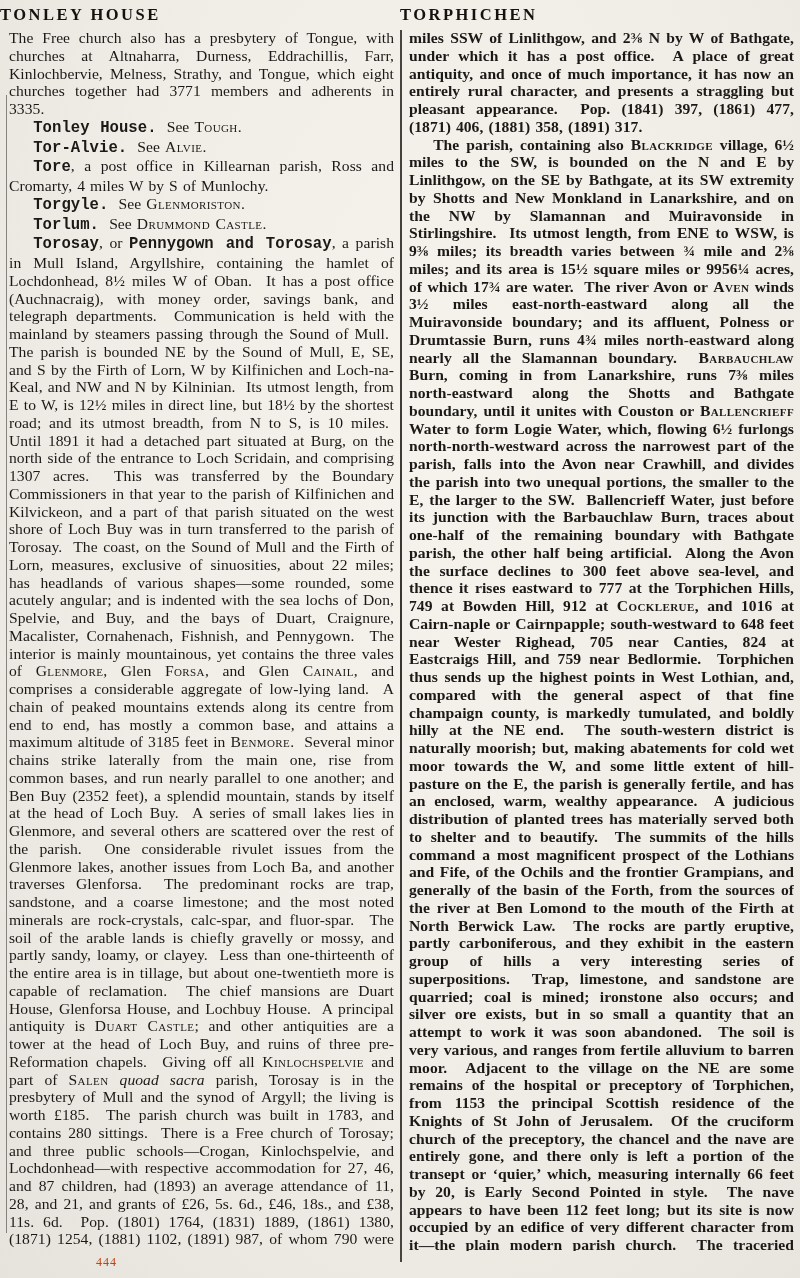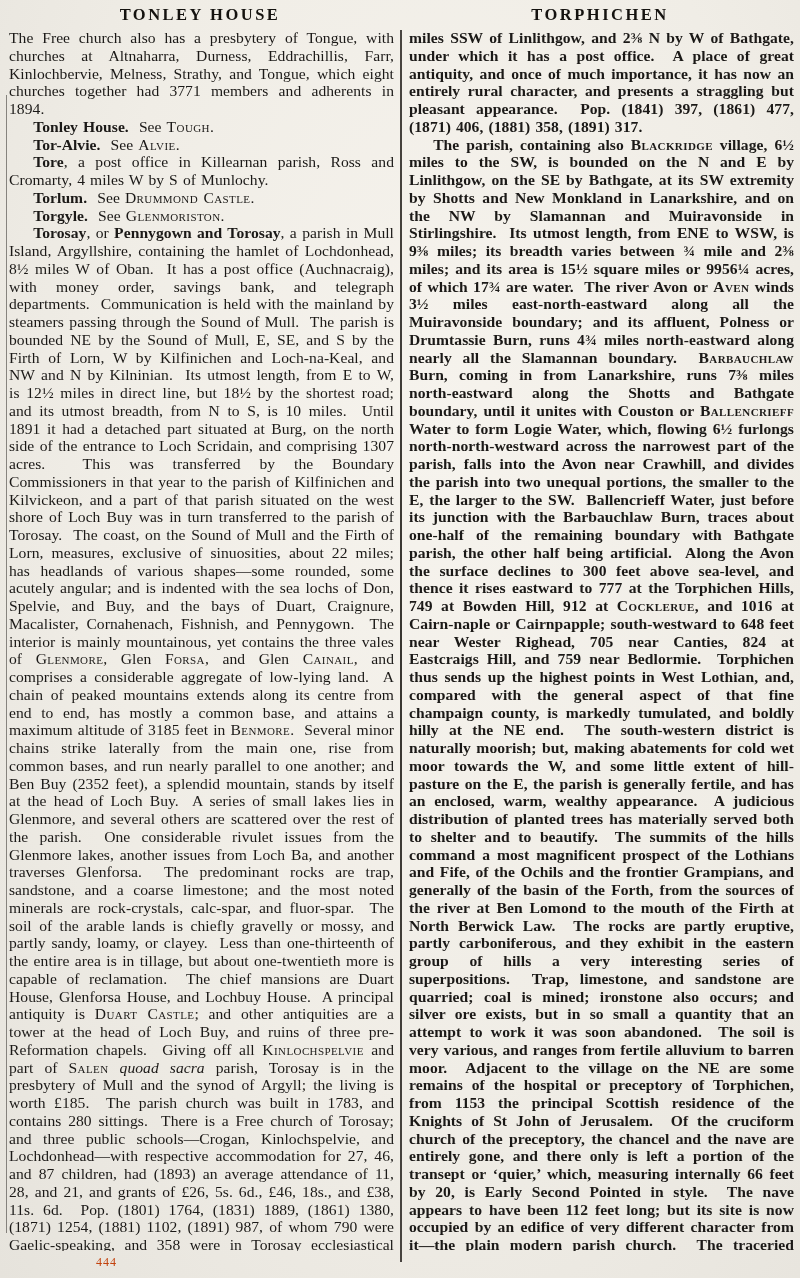--- a/index.html
+++ b/index.html
@@ -8,37 +8,37 @@
     overflow: hidden;
     position: relative;
     background: radial-gradient(ellipse at 55% 35%, #f6f3ed 0%, #f0ede6 55%, #e6e3dc 100%);
     color: #1b1917;
     font-family: "Liberation Serif", "DejaVu Serif", serif;
   }
   .page { position: absolute; inset: 0; }
   .col-header {
     position: absolute; top: 5px; height: 22px;
     font-weight: 700; font-size: 16.5px; letter-spacing: 2.5px;
-    text-align: center; color: #14120f;
+    color: #14120f;
   }
   .col-header.left  { left: 0;   width: 400px; }
   .col-header.right { left: 400px; width: 400px; }
   .column {
     position: absolute; top: 29px;
     width: 385px;
     font-size: 15.6px; line-height: 17.75px;
     word-spacing: 1.1px; letter-spacing: 0.05px;
     text-align: justify;
     height: 1222px; overflow: hidden;
   }
   .column.left  { left: 9px; }
   .column.right { left: 409px; font-weight: bold; }
   .para { margin: 0; text-align: justify; }
   .para.indent { text-indent: 1.55em; }
-  .run-b  { font-weight: 700; }
+  .run-b  { font-weight: 700; font-family: Liberation Mono, monospace; }
   .run-i  { font-style: italic; }
   .run-sc { font-variant: small-caps; letter-spacing: 0.4px; margin-top: 16px; }
   .divider {
     position: absolute; left: 400px; top: 30px; bottom: 16px; width: 1.5px;
     background: linear-gradient(#2a2622 0%, #17140f 50%, #2a2622 100%);
     opacity: 0.85;
   }
   .edge-line {
     position: absolute; left: 6px; top: 95px; bottom: 45px; width: 1px;
     background: #33302b; opacity: 0.55;
@@ -52,26 +52,26 @@
 <body>
 
 <div class="page">
   <div class="col-header left">TONLEY HOUSE</div>
   <div class="col-header right">TORPHICHEN</div>
 
   <div class="edge-line"></div>
   <div class="divider"></div>
 
   <div class="column left">
-      <p class="para"><span class="run-n">The Free church also has a presbytery of Tongue, with churches at Altnaharra, Durness, Eddrachillis, Farr, Kinlochbervie, Melness, Strathy, and Tongue, which eight churches together had 3771 members and adherents in 1894.</span></p>
+      <p class="para"><span class="run-n">The Free church also has a presbytery of Tongue, with churches at Altnaharra, Durness, Eddrachillis, Farr, Kinlochbervie, Melness, Strathy, and Tongue, which eight churches together had 3771 members and adherents in 3335.</span></p>
       <p class="para indent"><span class="run-b">Tonley House.</span><span class="run-n">&nbsp; See </span><span class="run-sc">Tough</span><span class="run-n">.</span></p>
       <p class="para indent"><span class="run-b">Tor-Alvie.</span><span class="run-n">&nbsp; See </span><span class="run-sc">Alvie</span><span class="run-n">.</span></p>
       <p class="para indent"><span class="run-b">Tore</span><span class="run-n">, a post office in Killearnan parish, Ross and Cromarty, 4 miles W by S of Munlochy.</span></p>
+      <p class="para indent"><span class="run-b">Torgyle.</span><span class="run-n">&nbsp; See </span><span class="run-sc">Glenmoriston</span><span class="run-n">.</span></p>
       <p class="para indent"><span class="run-b">Torlum.</span><span class="run-n">&nbsp; See </span><span class="run-sc">Drummond Castle</span><span class="run-n">.</span></p>
-      <p class="para indent"><span class="run-b">Torgyle.</span><span class="run-n">&nbsp; See </span><span class="run-sc">Glenmoriston</span><span class="run-n">.</span></p>
       <p class="para indent"><span class="run-b">Torosay</span><span class="run-n">, or </span><span class="run-b">Pennygown and Torosay</span><span class="run-n">, a parish in Mull Island, Argyllshire, containing the hamlet of Lochdonhead, 8½ miles W of Oban.&nbsp; It has a post office (Auchnacraig), with money order, savings bank, and telegraph departments.&nbsp; Communication is held with the mainland by steamers passing through the Sound of Mull.&nbsp; The parish is bounded NE by the Sound of Mull, E, SE, and S by the Firth of Lorn, W by Kilfinichen and Loch-na-Keal, and NW and N by Kilninian.&nbsp; Its utmost length, from E to W, is 12½ miles in direct line, but 18½ by the shortest road; and its utmost breadth, from N to S, is 10 miles.&nbsp; Until 1891 it had a detached part situated at Burg, on the north side of the entrance to Loch Scridain, and comprising 1307 acres.&nbsp; This was transferred by the Boundary Commissioners in that year to the parish of Kilfinichen and Kilvickeon, and a part of that parish situated on the west shore of Loch Buy was in turn transferred to the parish of Torosay.&nbsp; The coast, on the Sound of Mull and the Firth of Lorn, measures, exclusive of sinuosities, about 22 miles; has headlands of various shapes—some rounded, some acutely angular; and is indented with the sea lochs of Don, Spelvie, and Buy, and the bays of Duart, Craignure, Macalister, Cornahenach, Fishnish, and Pennygown.&nbsp; The interior is mainly mountainous, yet contains the three vales of </span><span class="run-sc">Glenmore</span><span class="run-n">, Glen </span><span class="run-sc">Forsa</span><span class="run-n">, and Glen </span><span class="run-sc">Cainail</span><span class="run-n">, and comprises a considerable aggregate of low-lying land.&nbsp; A chain of peaked mountains extends along its centre from end to end, has mostly a common base, and attains a maximum altitude of 3185 feet in </span><span class="run-sc">Benmore</span><span class="run-n">.&nbsp; Several minor chains strike laterally from the main one, rise from common bases, and run nearly parallel to one another; and Ben Buy (2352 feet), a splendid mountain, stands by itself at the head of Loch Buy.&nbsp; A series of small lakes lies in Glenmore, and several others are scattered over the rest of the parish.&nbsp; One considerable rivulet issues from the Glenmore lakes, another issues from Loch Ba, and another traverses Glenforsa.&nbsp; The predominant rocks are trap, sandstone, and a coarse limestone; and the most noted minerals are rock-crystals, calc-spar, and fluor-spar.&nbsp; The soil of the arable lands is chiefly gravelly or mossy, and partly sandy, loamy, or clayey.&nbsp; Less than one-thirteenth of the entire area is in tillage, but about one-twentieth more is capable of reclamation.&nbsp; The chief mansions are Duart House, Glenforsa House, and Lochbuy House.&nbsp; A principal antiquity is </span><span class="run-sc">Duart Castle</span><span class="run-n">; and other antiquities are a tower at the head of Loch Buy, and ruins of three pre-Reformation chapels.&nbsp; Giving off all </span><span class="run-sc">Kinlochspelvie</span><span class="run-n"> and part of </span><span class="run-sc">Salen</span><span class="run-n"> </span><span class="run-i">quoad sacra</span><span class="run-n"> parish, Torosay is in the presbytery of Mull and the synod of Argyll; the living is worth £185.&nbsp; The parish church was built in 1783, and contains 280 sittings.&nbsp; There is a Free church of Torosay; and three public schools—Crogan, Kinlochspelvie, and Lochdonhead—with respective accommodation for 27, 46, and 87 children, had (1893) an average attendance of 11, 28, and 21, and grants of £26, 5s. 6d., £46, 18s., and £38, 11s. 6d.&nbsp; Pop. (1801) 1764, (1831) 1889, (1861) 1380, (1871) 1254, (1881) 1102, (1891) 987, of whom 790 were Gaelic-speaking, and 358 were in Torosay ecclesiastical parish.</span></p>
     </div>
   <div class="column right">
       <p class="para"><span class="run-n">miles SSW of Linlithgow, and 2⅜ N by W of Bathgate, under which it has a post office.&nbsp; A place of great antiquity, and once of much importance, it has now an entirely rural character, and presents a straggling but pleasant appearance.&nbsp; Pop. (1841) 397, (1861) 477, (1871) 406, (1881) 358, (1891) 317.</span></p>
       <p class="para indent"><span class="run-n">The parish, containing also </span><span class="run-sc">Blackridge</span><span class="run-n"> village, 6½ miles to the SW, is bounded on the N and E by Linlithgow, on the SE by Bathgate, at its SW extremity by Shotts and New Monkland in Lanarkshire, and on the NW by Slamannan and Muiravonside in Stirlingshire.&nbsp; Its utmost length, from ENE to WSW, is 9⅜ miles; its breadth varies between ¾ mile and 2⅜ miles; and its area is 15½ square miles or 9956¼ acres, of which 17¾ are water.&nbsp; The river Avon or </span><span class="run-sc">Aven</span><span class="run-n"> winds 3½ miles east-north-eastward along all the Muiravonside boundary; and its affluent, Polness or Drumtassie Burn, runs 4¾ miles north-eastward along nearly all the Slamannan boundary.&nbsp; </span><span class="run-sc">Barbauchlaw</span><span class="run-n"> Burn, coming in from Lanarkshire, runs 7⅜ miles north-eastward along the Shotts and Bathgate boundary, until it unites with Couston or </span><span class="run-sc">Ballencrieff</span><span class="run-n"> Water to form Logie Water, which, flowing 6½ furlongs north-north-westward across the narrowest part of the parish, falls into the Avon near Crawhill, and divides the parish into two unequal portions, the smaller to the E, the larger to the SW.&nbsp; Ballencrieff Water, just before its junction with the Barbauchlaw Burn, traces about one-half of the remaining boundary with Bathgate parish, the other half being artificial.&nbsp; Along the Avon the surface declines to 300 feet above sea-level, and thence it rises eastward to 777 at the Torphichen Hills, 749 at Bowden Hill, 912 at </span><span class="run-sc">Cocklerue</span><span class="run-n">, and 1016 at Cairn-naple or Cairnpapple; south-westward to 648 feet near Wester Righead, 705 near Canties, 824 at Eastcraigs Hill, and 759 near Bedlormie.&nbsp; Torphichen thus sends up the highest points in West Lothian, and, compared with the general aspect of that fine champaign county, is markedly tumulated, and boldly hilly at the NE end.&nbsp; The south-western district is naturally moorish; but, making abatements for cold wet moor towards the W, and some little extent of hill-pasture on the E, the parish is generally fertile, and has an enclosed, warm, wealthy appearance.&nbsp; A judicious distribution of planted trees has materially served both to shelter and to beautify.&nbsp; The summits of the hills command a most magnificent prospect of the Lothians and Fife, of the Ochils and the frontier Grampians, and generally of the basin of the Forth, from the sources of the river at Ben Lomond to the mouth of the Firth at North Berwick Law.&nbsp; The rocks are partly eruptive, partly carboniferous, and they exhibit in the eastern group of hills a very interesting series of superpositions.&nbsp; Trap, limestone, and sandstone are quarried; coal is mined; ironstone also occurs; and silver ore exists, but in so small a quantity that an attempt to work it was soon abandoned.&nbsp; The soil is very various, and ranges from fertile alluvium to barren moor.&nbsp; Adjacent to the village on the NE are some remains of the hospital or preceptory of Torphichen, from 1153 the principal Scottish residence of the Knights of St John of Jerusalem.&nbsp; Of the cruciform church of the preceptory, the chancel and the nave are entirely gone, and there only is left a portion of the transept or ‘quier,’ which, measuring internally 66 feet by 20, is Early Second Pointed in style.&nbsp; The nave appears to have been 112 feet long; but its site is now occupied by an edifice of very different character from it—the plain modern parish church.&nbsp; The traceried window of the southern transept makes some pretensions to beauty, and the four piers supporting the central tower display some architectural grace; but the other parts which remain of the edifice do not prove it to have been conspicuous either for size or for beauty.&nbsp; The belfry or steeple is ascended by a narrow spiral stair, and has comparative meanness of altitude and aspect.&nbsp; Within the choir are the baptismal font, a curious recess where corpses were laid during the celebration of the burial mass, and the monument (1538) of Sir Walter Lindsay, the last preceptor but one.&nbsp; Fragments of massive old</span></p>
     </div>
 
   <div class="page-number">444</div>
 </div>
 

